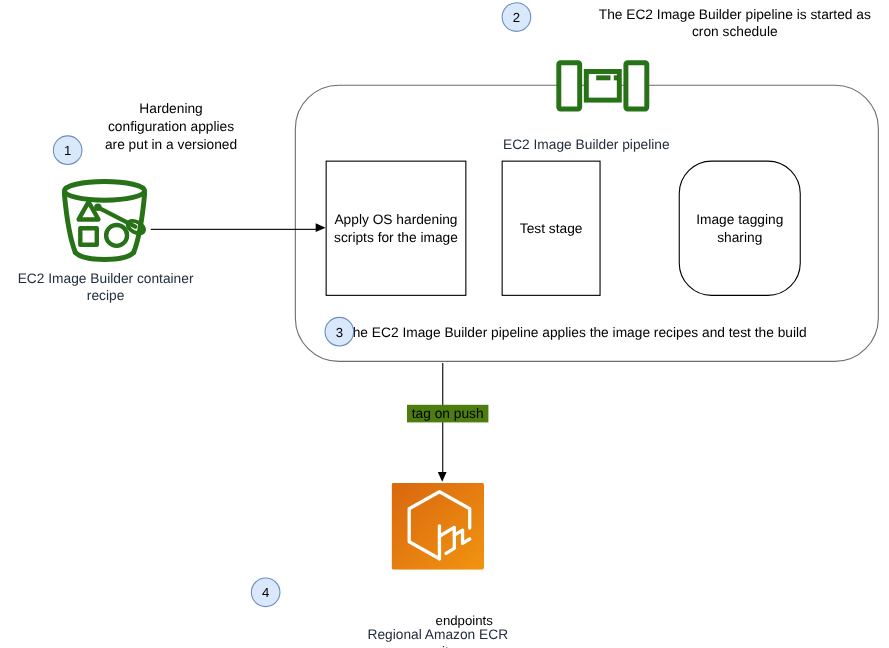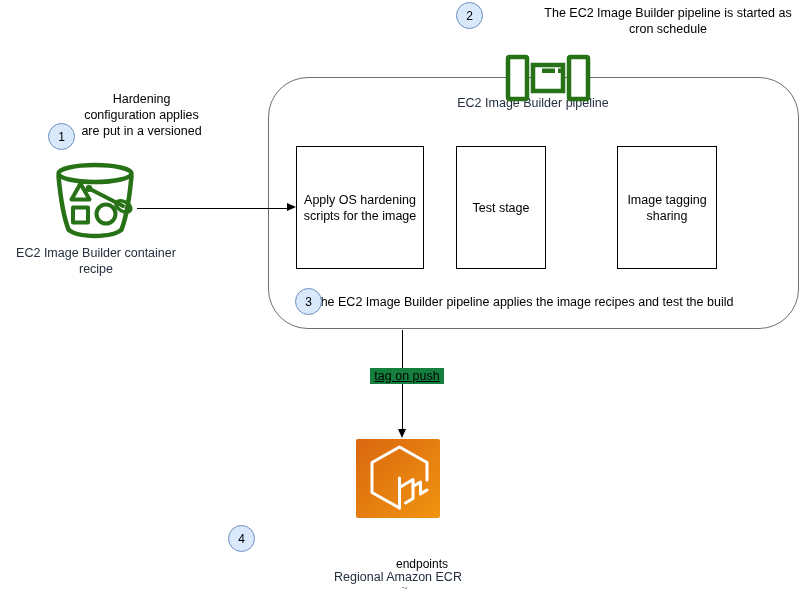--- a/index.html
+++ b/index.html
@@ -30,22 +30,22 @@
   .vline{width:0;border-left:1px solid #000;z-index:3;}
   .arrowhead-right{
     width:0;height:0;border-top:4.5px solid transparent;border-bottom:4.5px solid transparent;
     border-left:9px solid #000;z-index:3;
   }
   .arrowhead-down{
     width:0;height:0;border-left:4.5px solid transparent;border-right:4.5px solid transparent;
     border-top:9px solid #000;z-index:3;
   }
   .edge-label{
-    background:#15803d;font-size:12.5px;line-height:16px;text-align:center;
-    z-index:5;padding:0 2px;text-decoration:underline;
+    background:#4d7c0f;font-size:12.5px;line-height:16px;text-align:center;
+    z-index:5;padding:0 2px;
   }
   .icon-svg{display:block;z-index:4;}
 </style>
 </head>
 <body>
 
 <div class="canvas">
 
   <div class="abs step-circle" style="left:456px;top:2px;">
     <span>2</span>
@@ -57,41 +57,41 @@
 
   <div class="abs container-rect" style="left:268px;top:77px;width:531px;height:252px;"></div>
 
   <svg class="abs icon-svg" style="left:503px;top:53px;" width="90" height="50" viewBox="0 0 90 50">
     <rect x="30" y="12" width="30" height="26" fill="#ffffff" stroke="#277116" stroke-width="4.5"></rect>
     <rect x="5" y="4" width="19" height="42" rx="1.5" fill="#ffffff" stroke="#277116" stroke-width="4.5"></rect>
     <rect x="66" y="4" width="19" height="42" rx="1.5" fill="#ffffff" stroke="#277116" stroke-width="4.5"></rect>
     <rect x="39" y="15.5" width="13" height="4.5" fill="#277116"></rect>
     <rect x="55" y="15.5" width="4.5" height="4.5" fill="#277116"></rect>
   </svg>
-  <div class="abs txt aws-label" style="left:433px;top:95px;width:200px;">EC2 Image Builder pipeline</div>
+  <div class="abs txt aws-label" style="left:433px;top:123px;width:200px;">EC2 Image Builder pipeline</div>
 
   <div class="abs stage-box" style="left:296px;top:146px;width:128px;height:123px;">
     <span class="stage-label-wide">Apply OS hardening scripts for the image</span>
   </div>
   <div class="abs stage-box" style="left:456px;top:146px;width:90px;height:123px;">
     <span>Test stage</span>
   </div>
-  <div class="abs stage-box" style="left:617px;top:146px;width:100px;height:123px;">
+  <div class="abs stage-box" style="left:617px;top:146px;width:111px;height:123px;border-radius:30px;">
     <span style="width:90px;">Image tagging sharing</span>
   </div>
 
   <div class="abs txt-left" style="left:313px;top:294px;z-index:2;">The EC2 Image Builder pipeline applies the image recipes and test the build</div>
   <div class="abs step-circle" style="left:295px;top:288px;">
     <span>3</span>
   </div>
 
   <div class="abs step-circle" style="left:48px;top:123px;">
     <span>1</span>
   </div>
-  <div class="abs txt" style="left:69px;top:91px;width:145px;">
+  <div class="abs txt" style="left:83px;top:91px;width:145px;">
     <div>Hardening</div>
     <div>configuration applies</div>
     <div>are put in a versioned</div>
   </div>
 
   <svg class="abs icon-svg" style="left:53px;top:162px;" width="84" height="84" viewBox="0 0 84 84">
     <g fill="none" stroke="#277116" stroke-width="4.5" stroke-linecap="round">
       <ellipse cx="42" cy="11.5" rx="36.5" ry="8.5"></ellipse>
       <path d="M5.5 14 C 7.5 36, 11 56, 15.5 67.5"></path>
       <path d="M78.5 14 C 76.5 36, 73 56, 68.5 67.5"></path>

